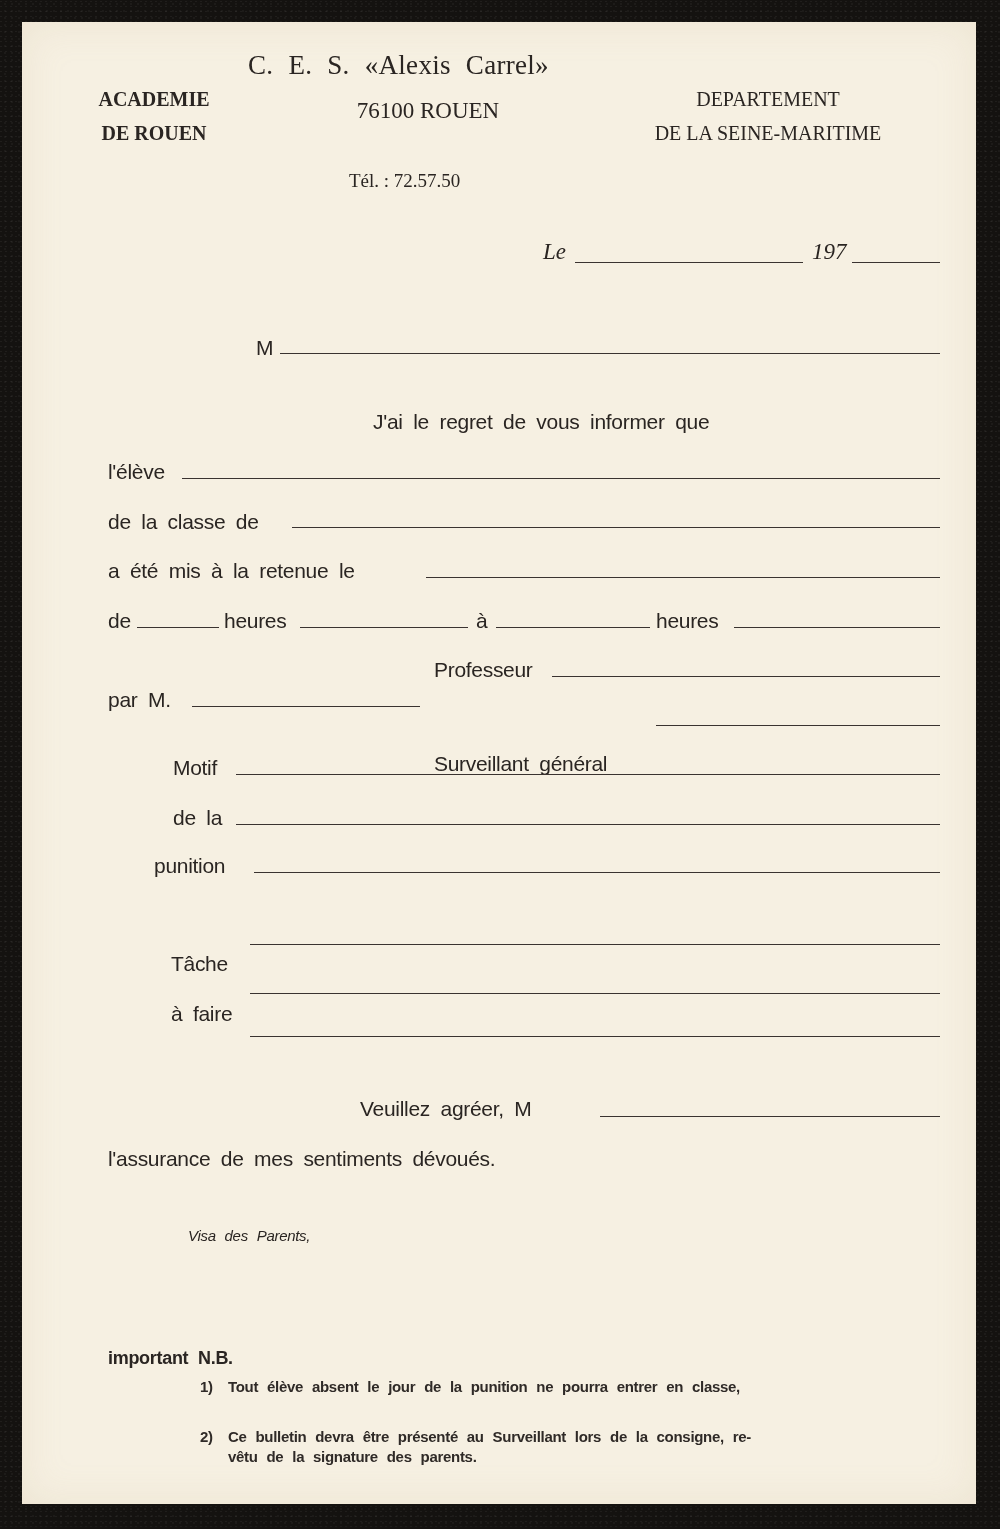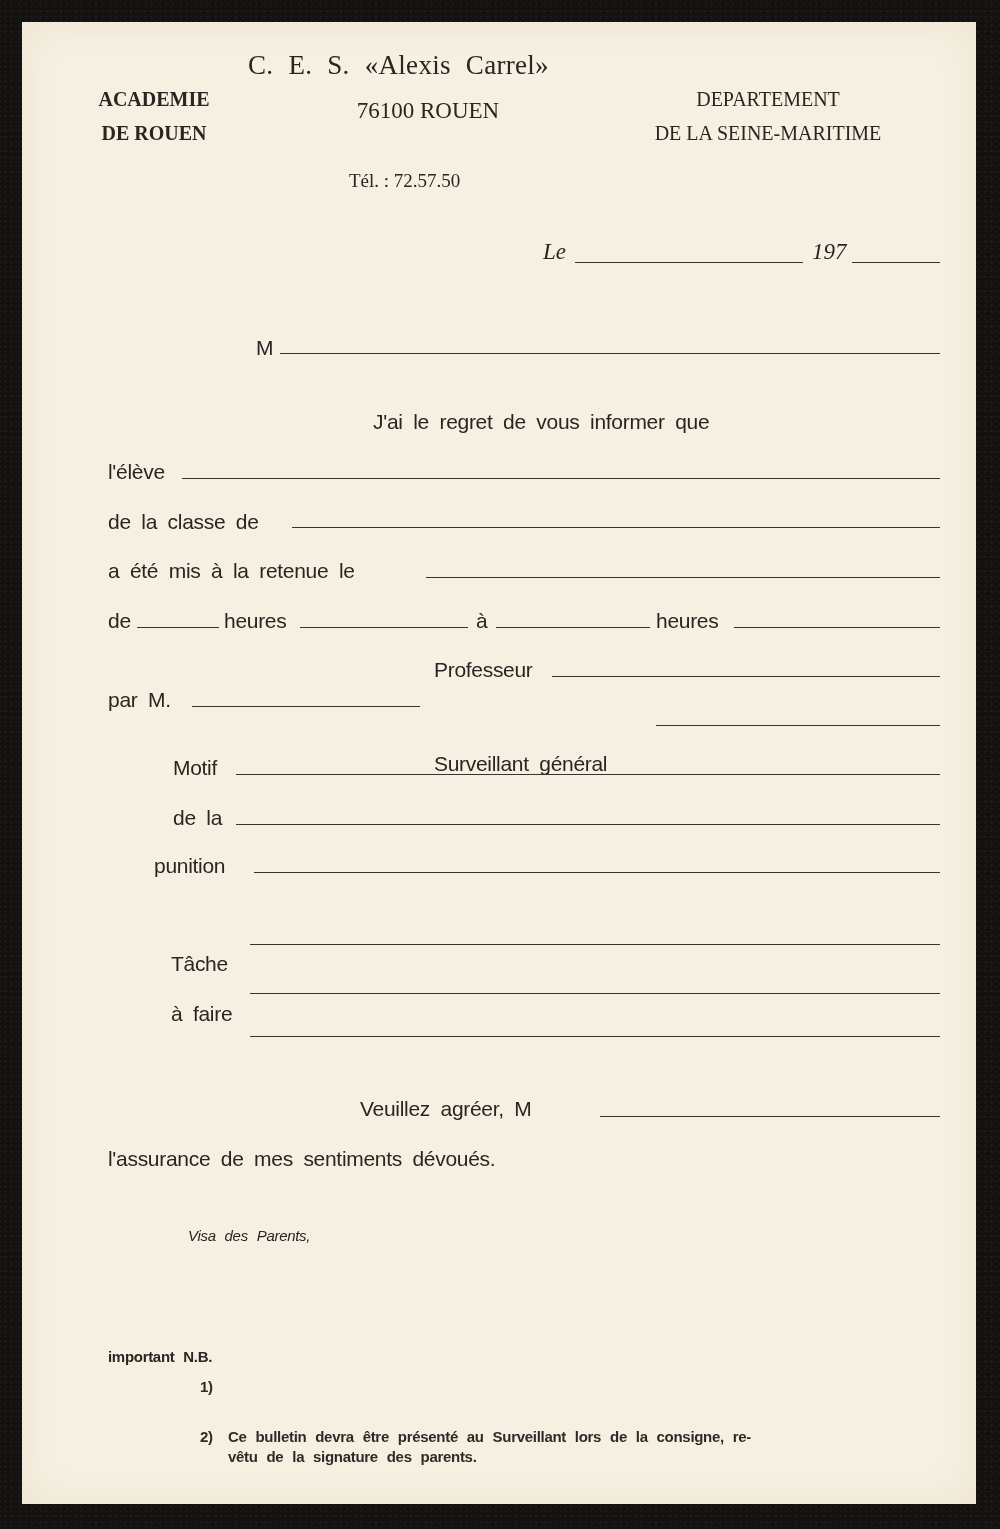--- a/index.html
+++ b/index.html
@@ -28,21 +28,21 @@
   .hd-addr  { font-size: 23px; text-align: center; line-height: 30px; }
   .hd-tel   { font-size: 19px; }
 
   .date-line { font-size: 23px; font-style: italic; }
 
   
   .body-txt { font-size: 21px; }
   .rule { position: absolute; height: 0; border-top: 1.6px solid #3a3330; }
 
   .visa { font-size: 15px; font-style: italic; }
-  .nb-title { font-size: 15px; font-weight: bold; }
+  .nb-title { font-size: 18px; font-weight: bold; }
   .nb-item { font-size: 15px; line-height: 20px; font-weight: bold; color: #2f2a27; }
   .nb-num { position: absolute; left: 0; }
   .nb-text { position: absolute; left: 28px; }
 </style>
 </head>
 <body>
 
 <div class="paper"></div>
 
 <div class="abs serif hd-title" style="left:248px; top:50px;">C. E. S.  «Alexis  Carrel»</div>
@@ -117,19 +117,20 @@
 <div class="rule" style="left:600px; top:1116px; width:340px;"></div>
 <div class="abs sans body-txt" style="left:108px; top:1147px;">l'assurance de mes sentiments dévoués.</div>
 
 <div class="abs sans visa" style="left:188px; top:1227px;">Visa des Parents,</div>
 <div class="abs" style="left:188px; top:1252px; width:400px; height:80px;"></div>
 
 <div class="abs sans nb-title" style="left:108px; top:1348px;">important  N.B.</div>
 
 <div class="abs sans nb-item" style="left:200px; top:1377px; width:700px; height:40px;">
   <span class="nb-num">1)</span>
+  <span class="nb-text" style="top:0;">Tout élève absent le jour de la punition ne pourra entrer en classe,</span>
 </div>
 
 <div class="abs sans nb-item" style="left:200px; top:1427px; width:700px; height:40px;">
   <span class="nb-num">2)</span>
   <span class="nb-text" style="top:0;">Ce bulletin devra être présenté au Surveillant lors de la consigne, re-</span>
   <span class="nb-text" style="top:20px;">vêtu de la signature des parents.</span>
 </div>
 
 </body></html>

